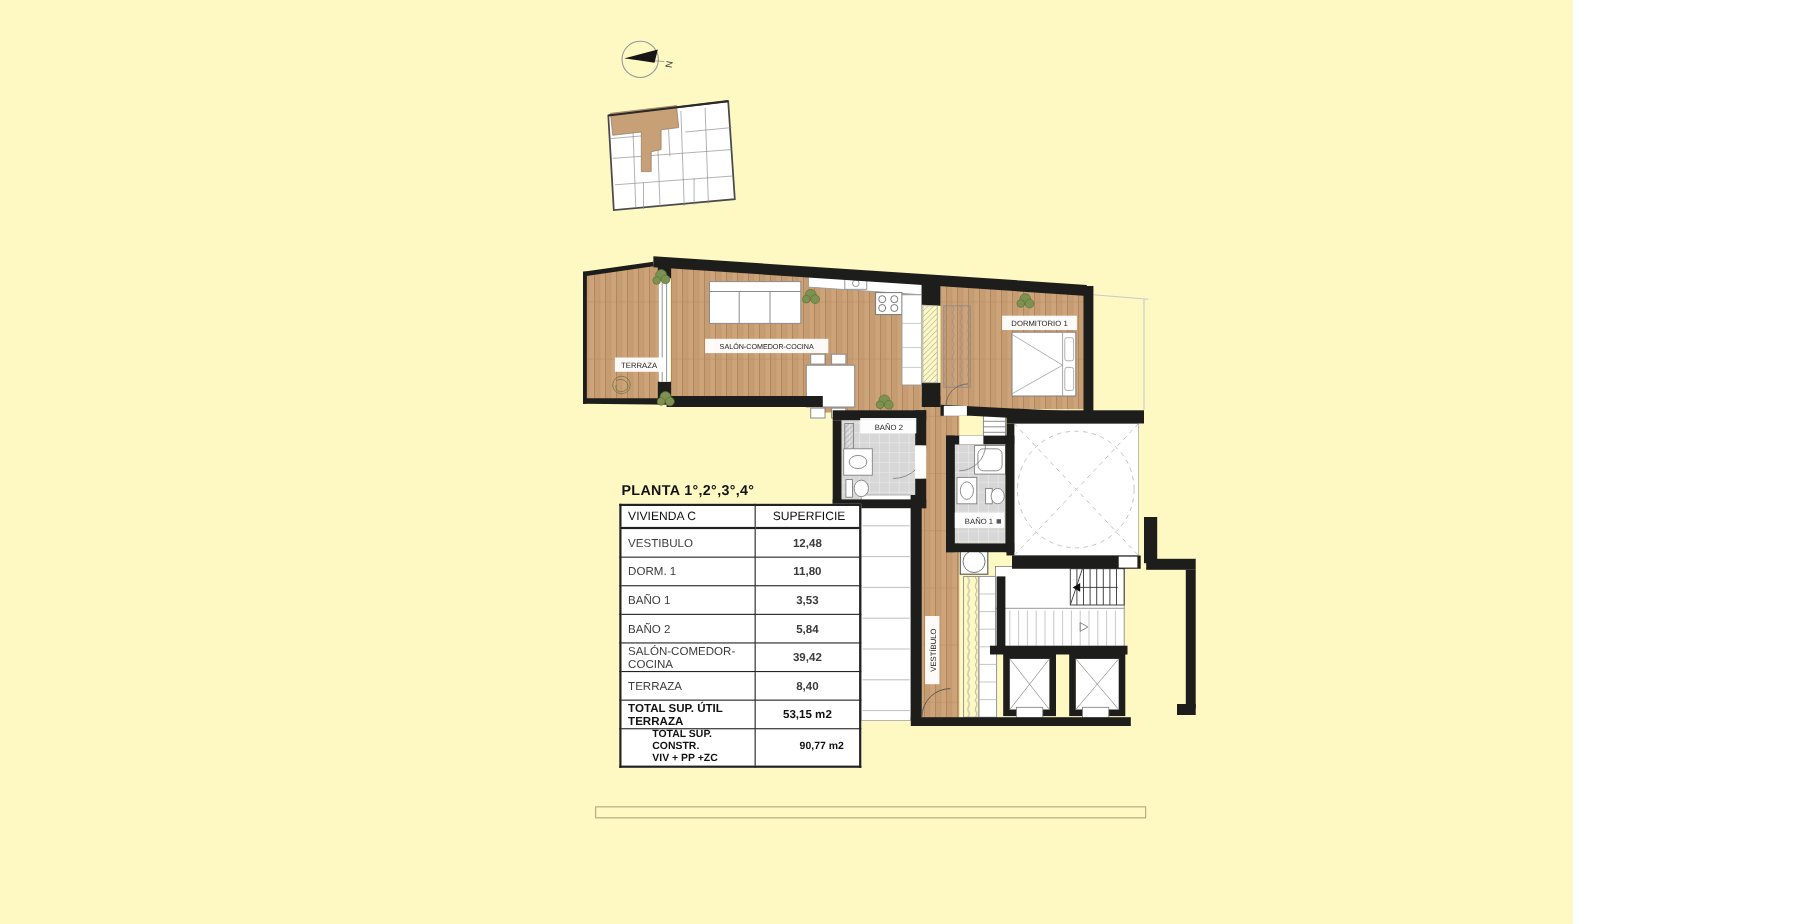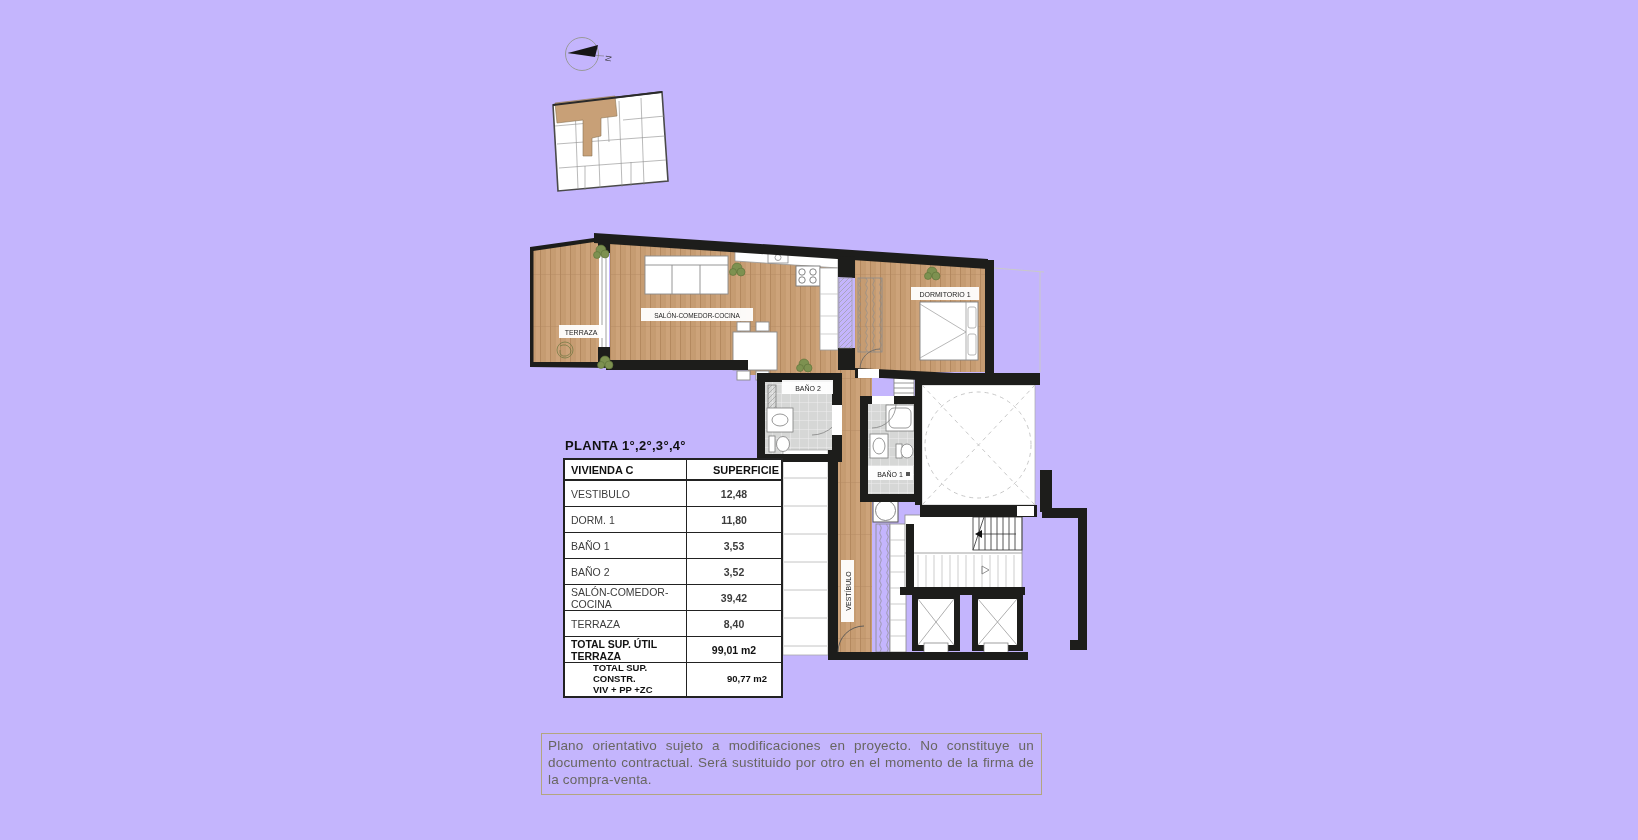--- a/index.html
+++ b/index.html
@@ -1,26 +1,26 @@
 <!DOCTYPE html>
 <html><head>
 <meta charset="utf-8">
 <style>
   html,body{margin:0;padding:0;background:#ffffff;}
-  .sheet{position:relative;width:1638px;height:840px;background:#c4b5fd;overflow:hidden;
+  .sheet{position:relative;width:1430px;height:840px;background:#fef9c3;overflow:hidden;
          font-family:"Liberation Sans",sans-serif;}
   .abs{position:absolute;}
 
   
   .plan-title{position:absolute;left:565px;top:438px;font-size:13px;font-weight:bold;color:#111;letter-spacing:.3px;}
   table.areas{position:absolute;left:563px;top:458px;width:220px;border-collapse:collapse;
               border:2px solid #222;background:#fff;}
   table.areas td{border:1.5px solid #222;font-size:10.5px;color:#3c3c3c;height:25px;
                  padding:0 0 0 6px;vertical-align:middle;}
-  table.areas tr.hdr td{font-weight:bold;color:#111;font-size:11px;height:19px;border-bottom:2px solid #222;}
+  table.areas tr.hdr td{font-weight:normal;color:#111;font-size:11px;height:19px;border-bottom:2px solid #222;}
   table.areas td.val{text-align:center;padding:0 2px;width:64px;font-weight:bold;}
   table.areas tr.tot td{font-weight:bold;color:#111;font-size:10.5px;}
   table.areas tr.tot2 td{font-weight:bold;color:#111;font-size:9.5px;line-height:1.15;height:26px;padding-left:28px;}
 
   
   .disclaimer{position:absolute;left:541px;top:733px;width:486px;border:1px solid #b3a67e;
               padding:3px 7px 6px 6px;color:#686661;font-size:13.5px;line-height:17px;
               text-align:justify;letter-spacing:.2px;}
   .disclaimer p{margin:0;}
 
@@ -360,57 +360,56 @@
       <text x="328" y="372" transform="rotate(-90 328 369)">VESTÍBULO</text>
     </g>
   </svg>
 
   <div class="plan-title">PLANTA 1°,2°,3°,4°</div>
 
   <table class="areas">
     <tbody>
       <tr class="hdr">
         <td>VIVIENDA C</td>
-        <td class="val" style="text-align:right;padding-left:5px">SUPERFICIE</td>
+        <td class="val" style="text-align:center;padding-left:5px">SUPERFICIE</td>
       </tr>
       <tr>
         <td>VESTIBULO</td>
         <td class="val">12,48</td>
       </tr>
       <tr>
         <td>DORM. 1</td>
         <td class="val">11,80</td>
       </tr>
       <tr>
         <td>BAÑO 1</td>
         <td class="val">3,53</td>
       </tr>
       <tr>
         <td>BAÑO 2</td>
-        <td class="val">3,52</td>
+        <td class="val">5,84</td>
       </tr>
       <tr>
         <td>SALÓN-COMEDOR-COCINA</td>
         <td class="val">39,42</td>
       </tr>
       <tr>
         <td>TERRAZA</td>
         <td class="val">8,40</td>
       </tr>
       <tr class="tot">
         <td>TOTAL SUP. ÚTIL TERRAZA</td>
-        <td class="val">99,01 m2</td>
+        <td class="val">53,15 m2</td>
       </tr>
       <tr class="tot2">
         <td>
           <span>TOTAL SUP. CONSTR.</span><br>
           <span>VIV + PP +ZC</span>
         </td>
         <td class="val">90,77 m2</td>
       </tr>
     </tbody>
   </table>
 
   <div class="disclaimer">
-    <p>Plano orientativo sujeto a modificaciones en proyecto. No constituye un documento contractual. Será sustituido por otro en el momento de la firma de la compra-venta.</p>
   </div>
 
 </div>
 
 </body></html>

